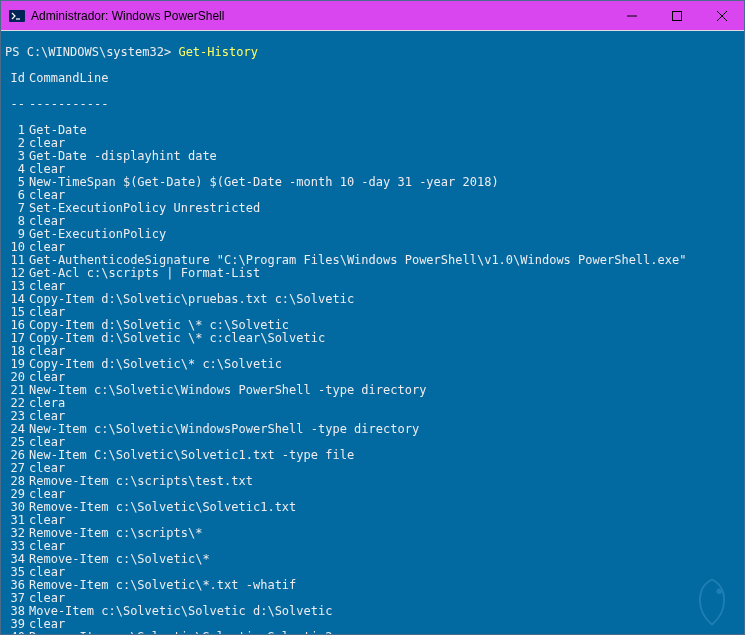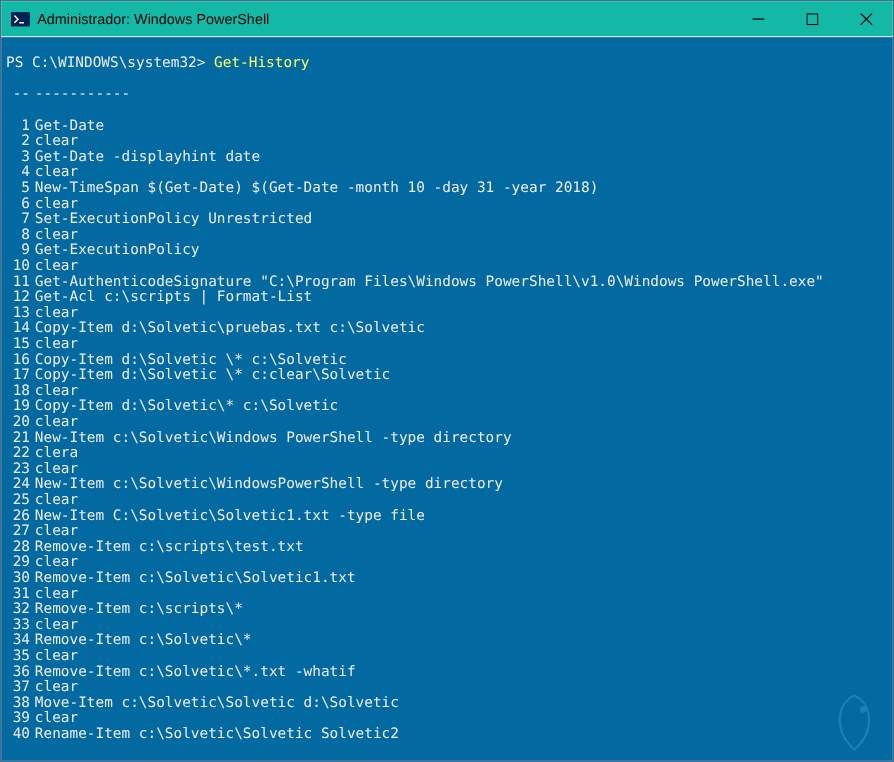--- a/index.html
+++ b/index.html
@@ -1,18 +1,18 @@
 <!DOCTYPE html>
 <html><head>
   <meta charset="utf-8">
   <style>
     * { margin:0; padding:0; box-sizing:border-box; }
     body { width:745px; height:635px; font-family:"Segoe UI",Tahoma,sans-serif; background:#fff; overflow:hidden; position:relative; }
     .window { width:745px; height:635px; border:1px solid #4a6b8a; display:flex; flex-direction:column; }
-    .titlebar { height:30px; background:#14b8a6; display:flex; align-items:center; border-bottom:1px solid #ddd; }
+    .titlebar { height:30px; background:#d946ef; display:flex; align-items:center; border-bottom:1px solid #ddd; }
     .titlebar-icon { width:16px; height:16px; margin:0 6px 0 8px; display:flex; align-items:center; justify-content:center; }
     .title-text { font-size:12px; color:#000; flex:0 0 auto; }
     .spacer { flex:1; }
     .win-btn { width:45px; height:30px; display:flex; align-items:center; justify-content:center; color:#000; font-size:10px; }
     .terminal { flex:1; background:#0369a1; color:#eeedf0; font-family:Consolas,"Lucida Console",monospace; font-size:12px; line-height:13px; padding:2px 4px; overflow:hidden; white-space:pre; }
     .prompt { color:#eeedf0; }
     .cmd { color:#ffff66; }
     .row { display:flex; }
     .idcol { width:24px; text-align:right; padding-right:4px; }
     .cmdline { flex:1; }
@@ -47,20 +47,21 @@
       <svg width="10" height="10" viewBox="0 0 10 10">
           <line x1="0" y1="0" x2="10" y2="10" stroke="#000" stroke-width="1"></line>
           <line x1="10" y1="0" x2="0" y2="10" stroke="#000" stroke-width="1"></line>
         </svg>
     </div>
   </div>
 
   <div class="terminal">
 <span class="prompt">PS C:\WINDOWS\system32&gt;</span> <span class="cmd">Get-History</span>
 
+<div class="row"><span class="idcol">Id</span> <span class="cmdline">CommandLine</span></div>
 <div class="row"><span class="idcol">--</span> <span class="cmdline">-----------</span></div>
 <div id="history-rows"><div class="row"><span class="idcol">1</span> <span class="cmdline">Get-Date</span></div><div class="row"><span class="idcol">2</span> <span class="cmdline">clear</span></div><div class="row"><span class="idcol">3</span> <span class="cmdline">Get-Date -displayhint date</span></div><div class="row"><span class="idcol">4</span> <span class="cmdline">clear</span></div><div class="row"><span class="idcol">5</span> <span class="cmdline">New-TimeSpan $(Get-Date) $(Get-Date -month 10 -day 31 -year 2018)</span></div><div class="row"><span class="idcol">6</span> <span class="cmdline">clear</span></div><div class="row"><span class="idcol">7</span> <span class="cmdline">Set-ExecutionPolicy Unrestricted</span></div><div class="row"><span class="idcol">8</span> <span class="cmdline">clear</span></div><div class="row"><span class="idcol">9</span> <span class="cmdline">Get-ExecutionPolicy</span></div><div class="row"><span class="idcol">10</span> <span class="cmdline">clear</span></div><div class="row"><span class="idcol">11</span> <span class="cmdline">Get-AuthenticodeSignature "C:\Program Files\Windows PowerShell\v1.0\Windows PowerShell.exe"</span></div><div class="row"><span class="idcol">12</span> <span class="cmdline">Get-Acl c:\scripts | Format-List</span></div><div class="row"><span class="idcol">13</span> <span class="cmdline">clear</span></div><div class="row"><span class="idcol">14</span> <span class="cmdline">Copy-Item d:\Solvetic\pruebas.txt c:\Solvetic</span></div><div class="row"><span class="idcol">15</span> <span class="cmdline">clear</span></div><div class="row"><span class="idcol">16</span> <span class="cmdline">Copy-Item d:\Solvetic \* c:\Solvetic</span></div><div class="row"><span class="idcol">17</span> <span class="cmdline">Copy-Item d:\Solvetic \* c:clear\Solvetic</span></div><div class="row"><span class="idcol">18</span> <span class="cmdline">clear</span></div><div class="row"><span class="idcol">19</span> <span class="cmdline">Copy-Item d:\Solvetic\* c:\Solvetic</span></div><div class="row"><span class="idcol">20</span> <span class="cmdline">clear</span></div><div class="row"><span class="idcol">21</span> <span class="cmdline">New-Item c:\Solvetic\Windows PowerShell -type directory</span></div><div class="row"><span class="idcol">22</span> <span class="cmdline">clera</span></div><div class="row"><span class="idcol">23</span> <span class="cmdline">clear</span></div><div class="row"><span class="idcol">24</span> <span class="cmdline">New-Item c:\Solvetic\WindowsPowerShell -type directory</span></div><div class="row"><span class="idcol">25</span> <span class="cmdline">clear</span></div><div class="row"><span class="idcol">26</span> <span class="cmdline">New-Item C:\Solvetic\Solvetic1.txt -type file</span></div><div class="row"><span class="idcol">27</span> <span class="cmdline">clear</span></div><div class="row"><span class="idcol">28</span> <span class="cmdline">Remove-Item c:\scripts\test.txt</span></div><div class="row"><span class="idcol">29</span> <span class="cmdline">clear</span></div><div class="row"><span class="idcol">30</span> <span class="cmdline">Remove-Item c:\Solvetic\Solvetic1.txt</span></div><div class="row"><span class="idcol">31</span> <span class="cmdline">clear</span></div><div class="row"><span class="idcol">32</span> <span class="cmdline">Remove-Item c:\scripts\*</span></div><div class="row"><span class="idcol">33</span> <span class="cmdline">clear</span></div><div class="row"><span class="idcol">34</span> <span class="cmdline">Remove-Item c:\Solvetic\*</span></div><div class="row"><span class="idcol">35</span> <span class="cmdline">clear</span></div><div class="row"><span class="idcol">36</span> <span class="cmdline">Remove-Item c:\Solvetic\*.txt -whatif</span></div><div class="row"><span class="idcol">37</span> <span class="cmdline">clear</span></div><div class="row"><span class="idcol">38</span> <span class="cmdline">Move-Item c:\Solvetic\Solvetic d:\Solvetic</span></div><div class="row"><span class="idcol">39</span> <span class="cmdline">clear</span></div><div class="row"><span class="idcol">40</span> <span class="cmdline">Rename-Item c:\Solvetic\Solvetic Solvetic2</span></div></div>
   </div>
 
 </div>
 
 <svg class="watermark" viewBox="0 0 60 60">
   <path d="M30 5 C12 14 12 40 30 55 C48 40 48 14 30 5 Z" fill="none" stroke="#4fa8d8" stroke-width="2"></path>
   <circle cx="38" cy="18" r="3" fill="#4fa8d8"></circle>
 </svg>

